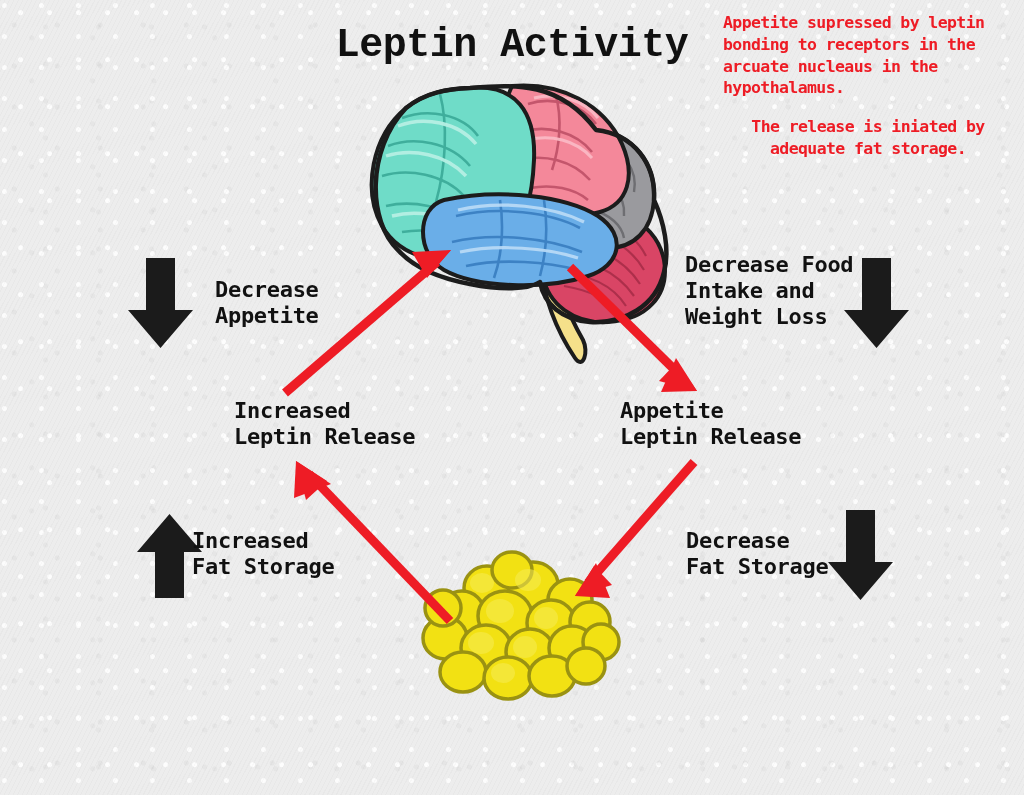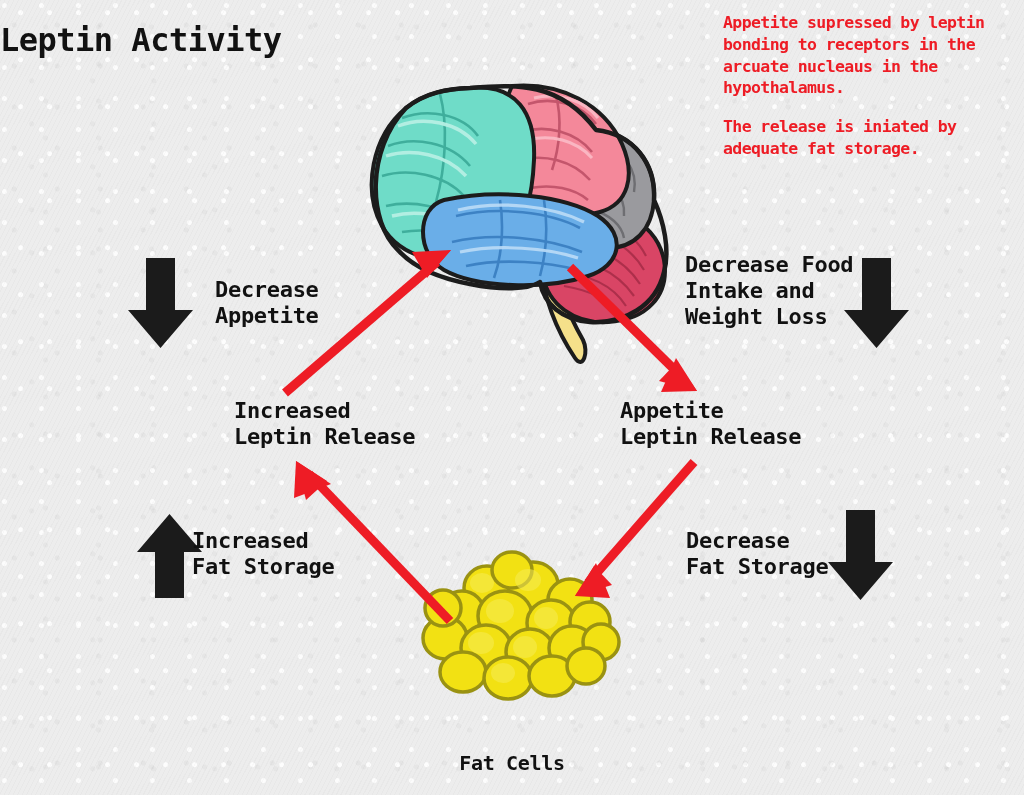--- a/index.html
+++ b/index.html
@@ -27,31 +27,31 @@
       repeating-linear-gradient(23deg, rgba(255,255,255,.5) 0 1px, rgba(0,0,0,0) 1px 5px);
     mix-blend-mode:multiply;opacity:.75;
   }
   .lbl{
     position:absolute;
     font-family:"DejaVu Sans Mono","Liberation Sans",sans-serif;
     font-weight:700;color:#111;line-height:1.18;
     letter-spacing:-0.3px;white-space:pre-line;
   }
   #title{
-    left:0;right:0;top:22px;
-    font-size:32px;letter-spacing:-0.5px;
+    left:0;right:0;top:22px;text-align:center;
+    font-size:40px;letter-spacing:-0.5px;font-family:Liberation Mono, monospace;
   }
   #note-box{
     position:absolute;left:723px;top:12px;width:290px;
     color:#ee1c25;font-weight:700;font-size:16.5px;line-height:1.32;
     font-family:"DejaVu Sans Mono","Liberation Sans",sans-serif;
     letter-spacing:-0.6px;
   }
   #note-box p{margin:0;}
-  #note-box p.second{margin-top:17px;}
+  #note-box p.second{margin-top:17px;text-align:center;}
   svg.layer{position:absolute;left:0;top:0;width:1024px;height:795px;overflow:visible;}
   svg.layer.arrows{z-index:4;}
   svg.layer.art{z-index:2;}
   .lbl,#note-box,#title{z-index:6;}
 </style>
 </head>
 <body>
 
 <div id="stage">
 
@@ -211,15 +211,14 @@
 
   <div class="lbl" style="left:620px;top:398px;font-size:22px;">Appetite
 Leptin Release</div>
 
   <div class="lbl" style="left:192px;top:528px;font-size:22px;">Increased
 Fat Storage</div>
 
   <div class="lbl" style="left:686px;top:528px;font-size:22px;">Decrease
 Fat Storage</div>
 
-  <div class="lbl" style="left:0;right:0;top:752px;text-align:center;font-size:20px;">Fat Cells</div>
 
 </div>
 
 </body></html>

